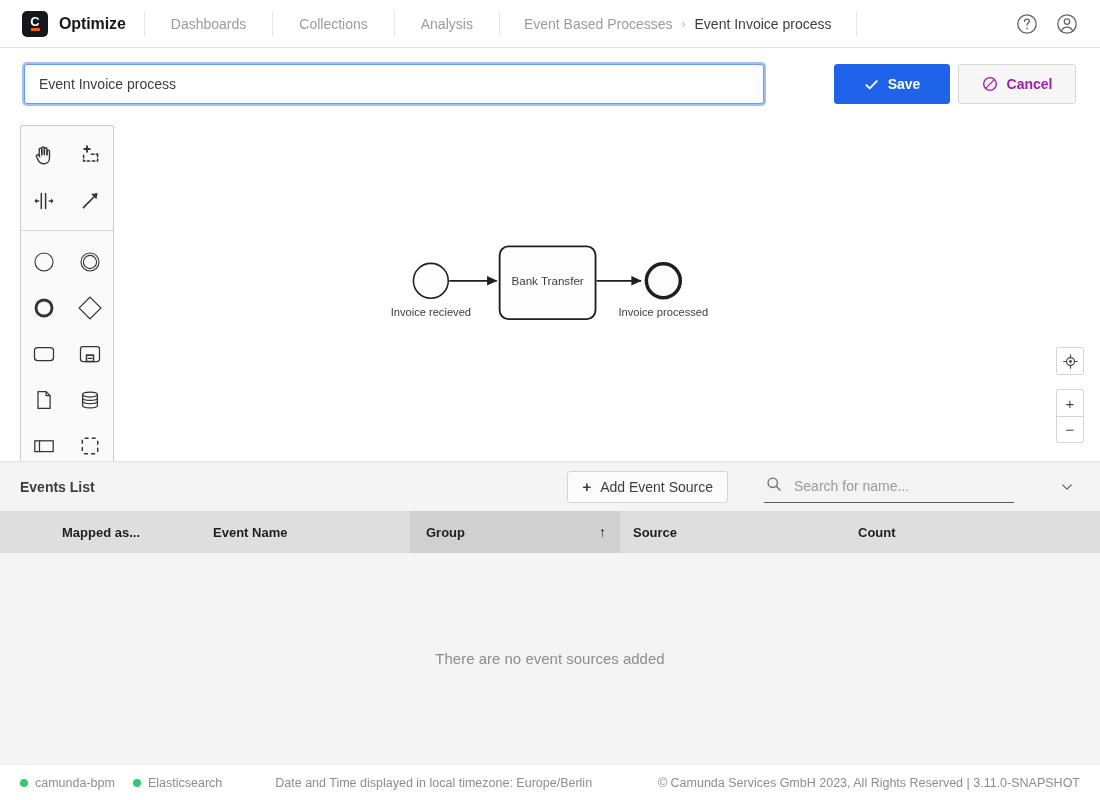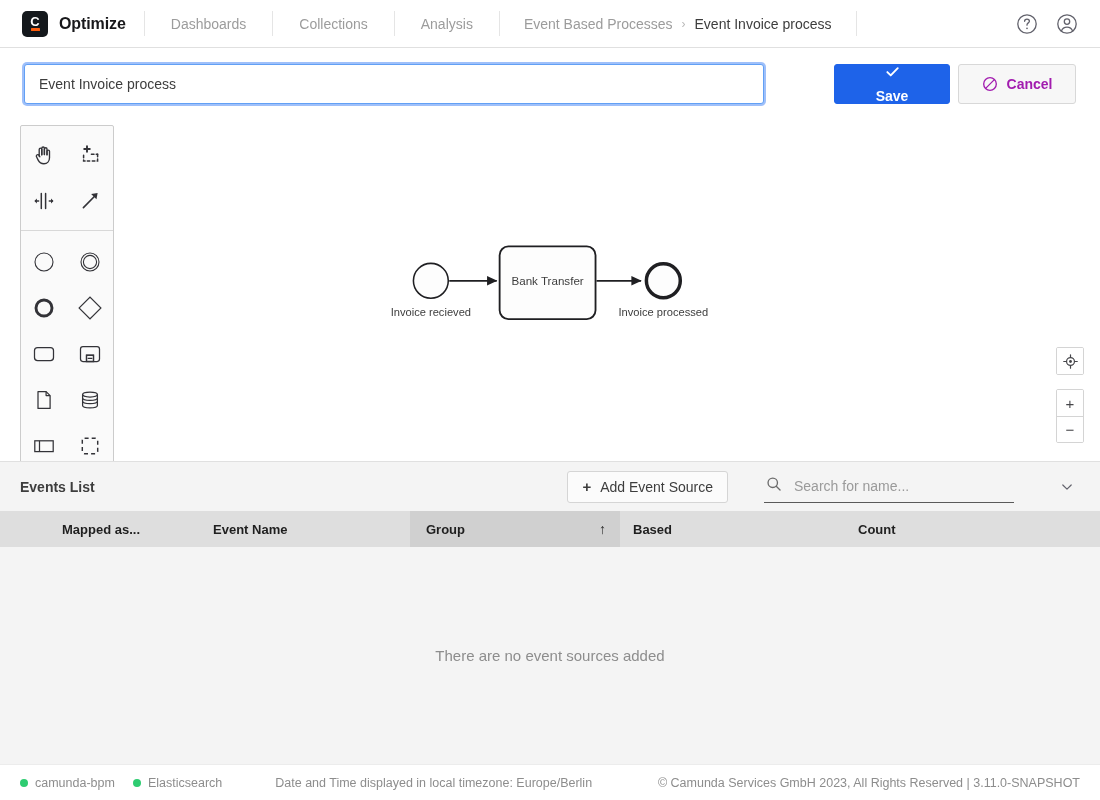--- a/index.html
+++ b/index.html
@@ -122,21 +122,21 @@
     display: inline-flex; align-items: center; justify-content: center;
     gap: 9px;
     padding: 0 22px;
     font-size: 14px; font-weight: bold;
     font-family: "Liberation Sans", sans-serif;
     border-radius: 3px;
     cursor: pointer;
     white-space: nowrap;
     border: 1px solid transparent;
   }
-  .btn-primary { background: #1e63e9; color: #ffffff; border-color: #1e63e9; min-width: 116px; flex-direction: column; }
+  .btn-primary { background: #1e63e9; color: #ffffff; border-color: #1e63e9; min-width: 116px; }
   .btn-secondary { background: #f7f7f7; color: #a21caf; border-color: #d8d8d8; min-width: 118px; }
   .btn svg { display: block; }
 
   
   .canvas {
     flex: 1 1 auto;
     position: relative;
     background: #ffffff;
     overflow: hidden;
     min-height: 0;
@@ -240,21 +240,21 @@
   .search-input::placeholder { color: #9a9a9a; }
   .collapse-btn {
     width: 26px; height: 26px;
     display: flex; align-items: center; justify-content: center;
     background: transparent; border: none; cursor: pointer; color: #62626c;
     margin-left: 12px;
   }
 
   
   .table { display: flex; flex-direction: column; flex: 1 1 auto; min-height: 0; }
-  .thead { display: flex; background: #dedede; height: 36px; min-height: 32px; }
+  .thead { display: flex; background: #dedede; height: 42px; min-height: 32px; }
   .th {
     display: flex; align-items: center;
     font-size: 13px; font-weight: bold; color: #1f1f1f;
     padding: 0 14px;
     white-space: nowrap;
     cursor: pointer;
     position: relative;
   }
   .th.sorted { background: #d0d0d0; }
   .th .sort-arrow { margin-left: auto; padding-left: 16px; font-size: 14px; color: #2a2a2a; }
@@ -543,21 +543,21 @@
           <span>Mapped as...</span>
         </div>
         <div class="th col-event">
           <span>Event Name</span>
         </div>
         <div class="th col-group sorted">
           <span>Group</span>
           <span class="sort-arrow">↑</span>
         </div>
         <div class="th col-source">
-          <span>Based</span>
+          <span>Source</span>
         </div>
         <div class="th col-count">
           <span>Count</span>
         </div>
       </div>
 
       <div class="tbody">
         <span class="empty-msg">There are no event sources added</span>
       </div>
     </div>

